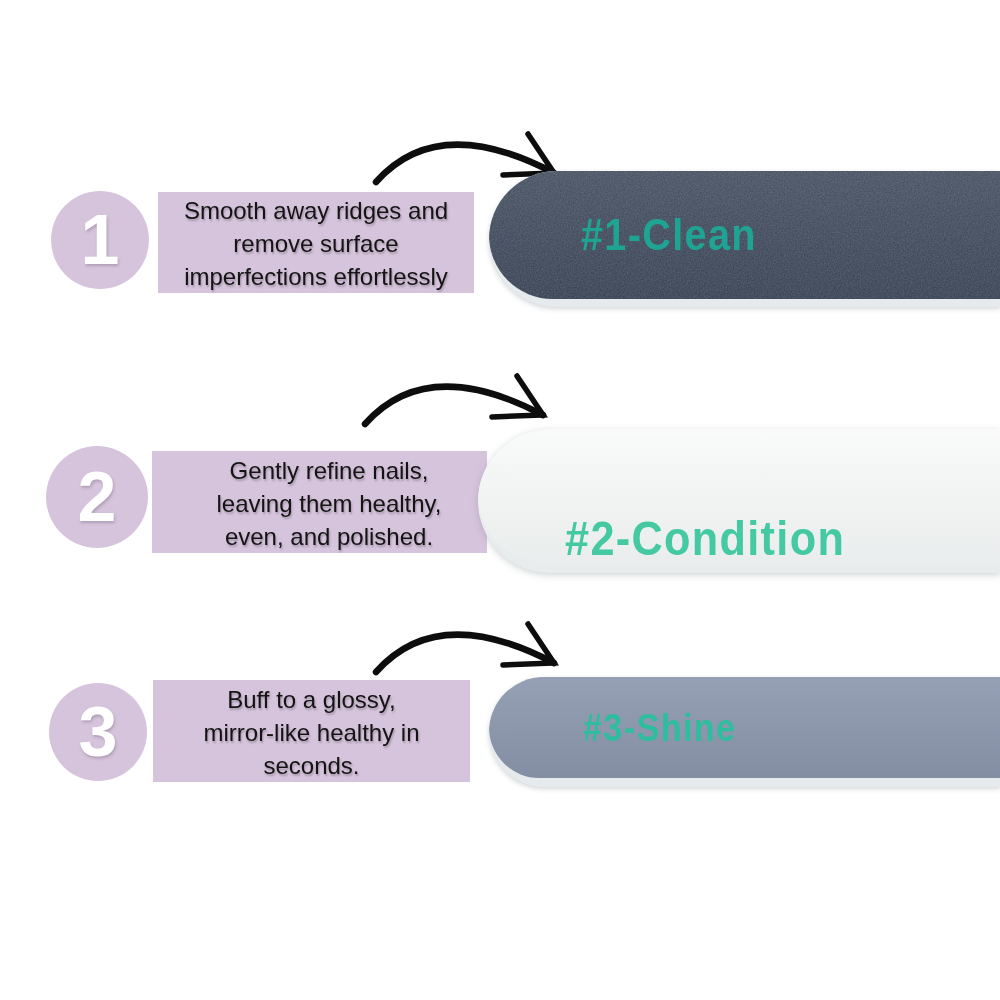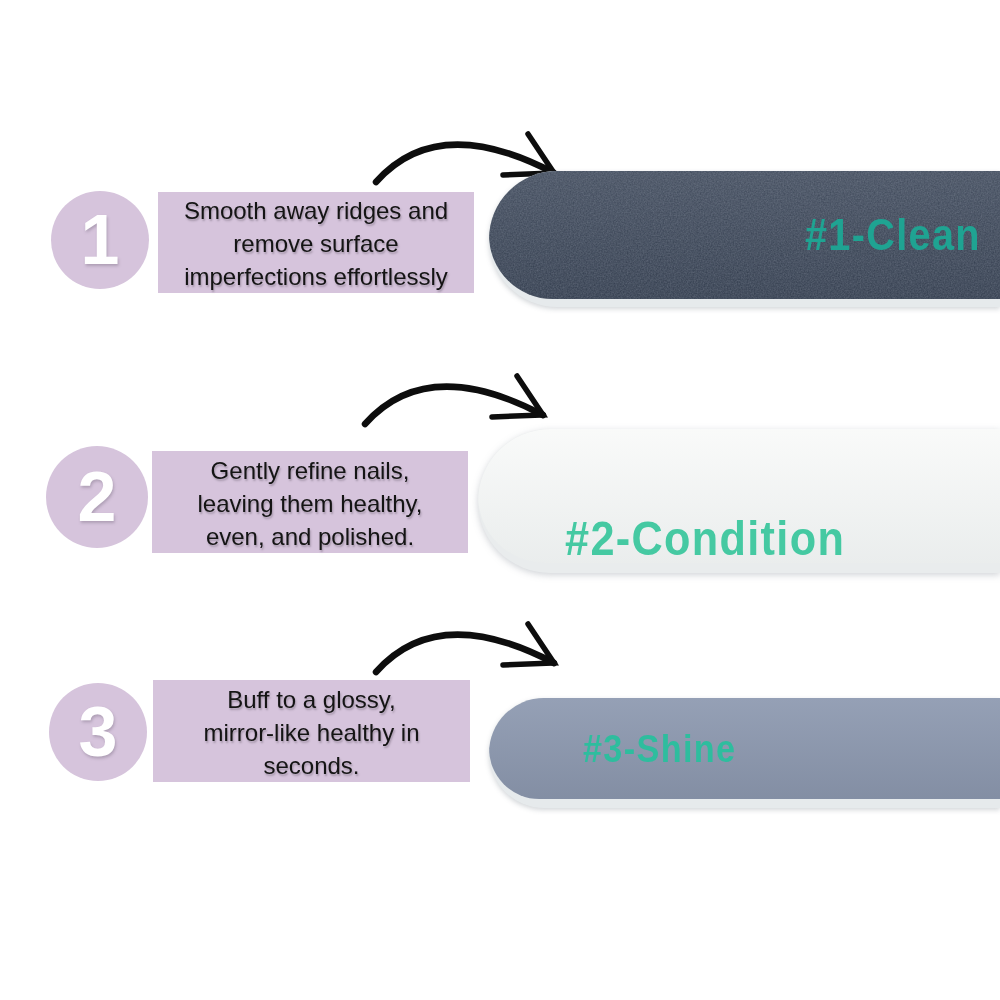--- a/index.html
+++ b/index.html
@@ -29,21 +29,21 @@
   .desc-box{
     position:absolute;background:#d6c4dc;
     display:flex;align-items:flex-end;justify-content:center;
   }
   .desc{
     margin:0;white-space:pre-line;text-align:center;
     font-size:24px;line-height:33px;color:#141414;
     text-shadow:1px 2px 2px rgba(90,80,95,0.40);
   }
   .x1{left:158px;top:192px;width:316px;height:101px;}
-  .x2{left:152px;top:451px;width:316px;height:102px;}
+  .x2{left:152px;top:451px;width:316px;height:102px;padding-left:19px;}
   .x3{left:153px;top:680px;width:317px;height:102px;}
   
   .arrow{position:absolute;width:200px;height:64px;}
   .arrow path{stroke:#0d0d0d;fill:none;}
   .a1{left:368px;top:126px;}
   .a2{left:357px;top:368px;}
   .a3{left:368px;top:616px;}
   
   .file{
     position:absolute;right:0;overflow:hidden;
@@ -62,21 +62,21 @@
     white-space:nowrap;
   }
   .f1{left:489px;top:171px;height:136px;border-radius:68px 0 0 68px;}
   .f1 .file-surface{height:128px;border-radius:64px 0 0 64px;}
   .f1 .file-label{margin-left:92px;font-size:44px;}
   .f2{left:478px;top:429px;height:144px;border-radius:72px 0 0 72px;background:#e9eced;
       box-shadow:0 2px 7px rgba(120,130,140,0.35);}
   .f2 .file-surface{height:134px;border-radius:68px 0 0 68px;
       background-image:linear-gradient(rgba(255,255,255,0.5), rgba(170,180,185,0.12));align-items:flex-end;}
   .f2 .file-label{margin-left:87px;font-size:48px;}
-  .f3{left:489px;top:677px;height:110px;border-radius:55px 0 0 55px;margin-top:21px;}
+  .f3{left:489px;top:677px;height:110px;border-radius:55px 0 0 55px;}
   .f3 .file-surface{height:101px;border-radius:51px 0 0 51px;}
   .f3 .file-label{margin-left:94px;font-size:38px;}
   .grain{
     position:absolute;top:0;left:0;width:100%;height:100%;
     opacity:0.45;pointer-events:none;
   }
 </style>
 </head>
 <body>
 
@@ -98,21 +98,21 @@
     <div class="desc-box x1">
       <p class="desc">Smooth away ridges and
 remove surface
 imperfections effortlessly</p>
     </div>
     <svg class="arrow a1" viewBox="0 0 200 64">
       <path d="M8 56 Q70 -14 186 47" stroke-width="6.5" stroke-linecap="round"></path>
       <path d="M160 8 L186 47 L135 49" stroke-width="5.5" stroke-linecap="round" stroke-linejoin="miter"></path>
     </svg>
     <div class="file f1">
-      <div class="file-surface" style="background-color: rgb(51, 62, 80); justify-content: flex-end;">
+      <div class="file-surface" style="background-color: rgb(51, 62, 80);">
         <svg class="grain" preserveAspectRatio="none">
           <rect width="100%" height="100%" filter="url(#grainF)"></rect>
         </svg>
         <span class="file-label" style="color: rgb(31, 163, 146);">#1-Clean</span>
       </div>
     </div>
   </section>
 
   <section>
     <div class="badge b2">

